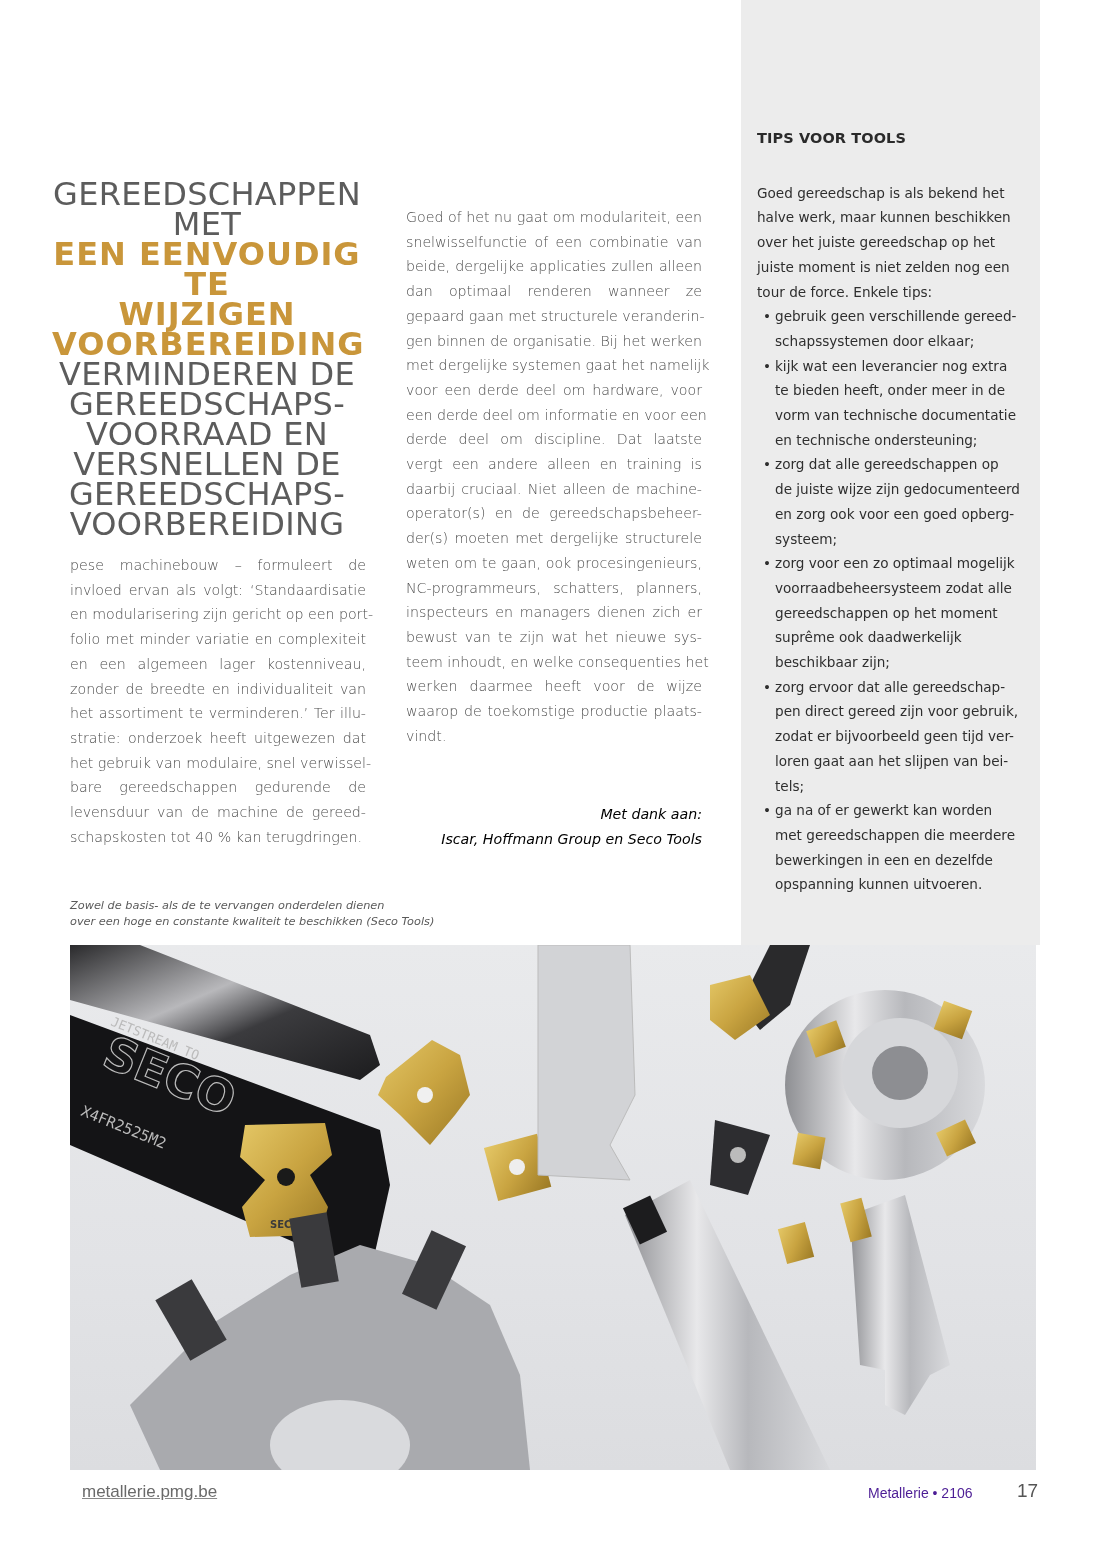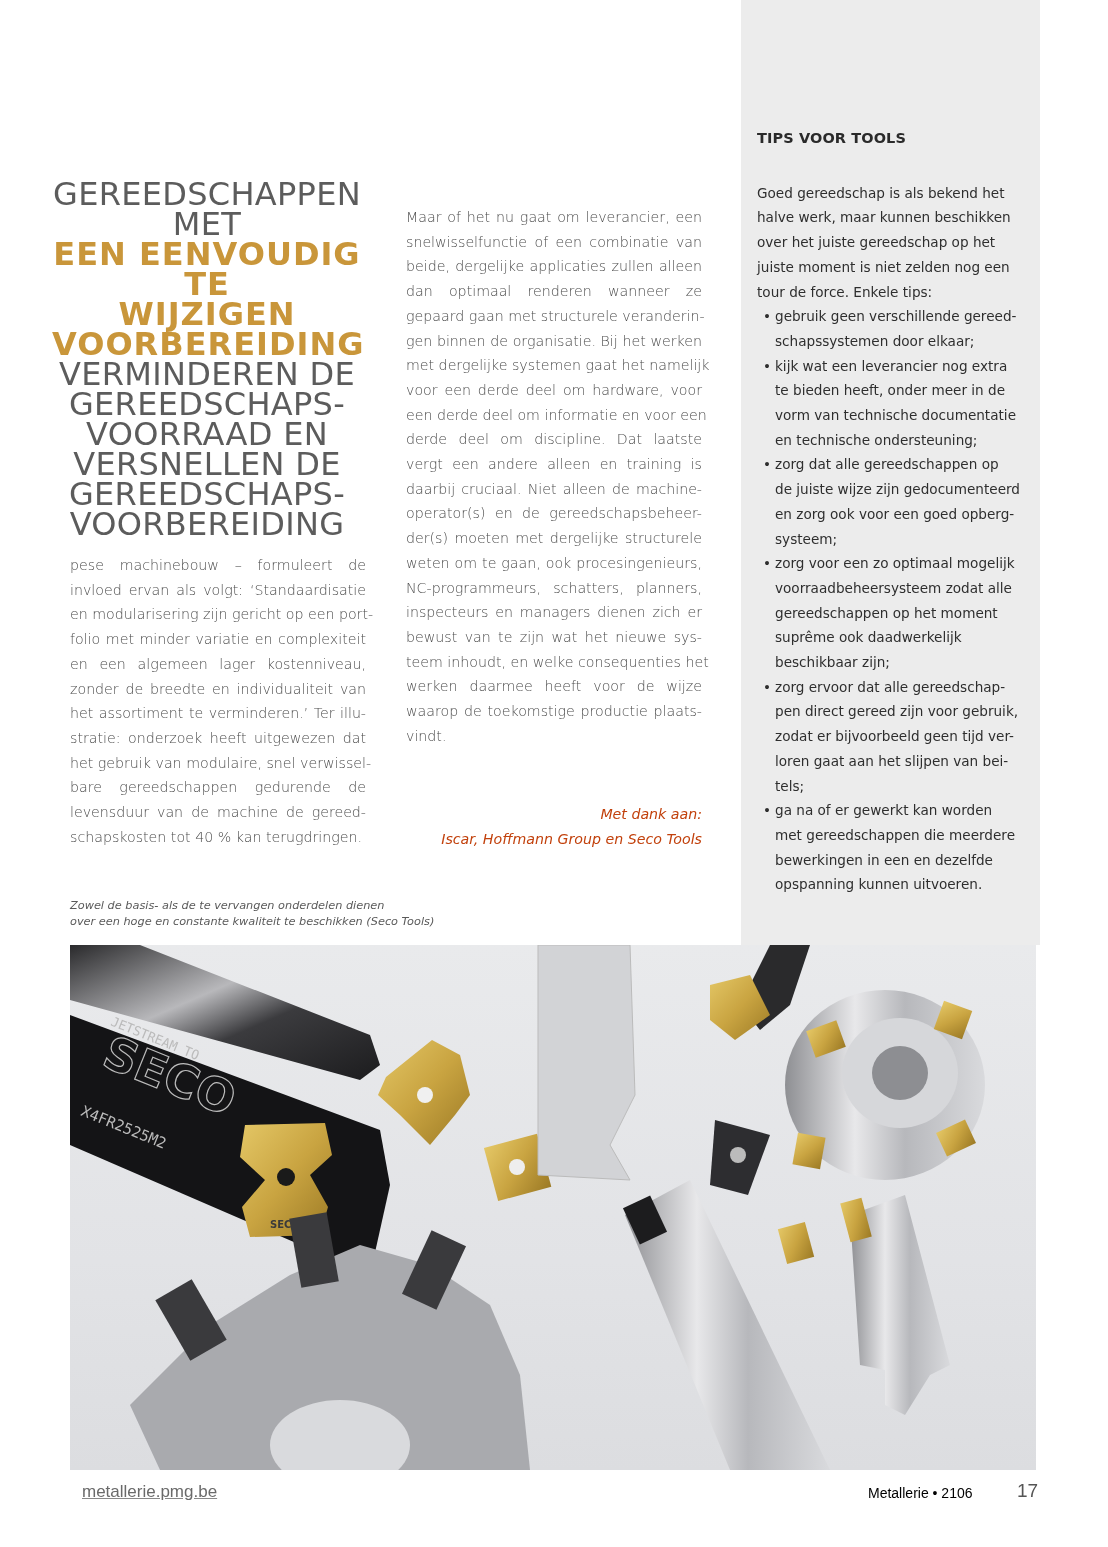--- a/index.html
+++ b/index.html
@@ -15,42 +15,42 @@
     .headline span { display: block; }
 
     .col { position: absolute; font-family: "DejaVu Sans", sans-serif; font-size: 14.2px; line-height: 24.7px;
            color: #4d4d4d; text-align: justify; font-weight: 300; }
     .col-left { left: 70px; top: 553px; width: 296px; }
     .col-mid { left: 406px; top: 205px; width: 296px; }
     .col .line { display: block; text-align: justify; text-align-last: justify; white-space: nowrap; }
     .col .line.last { text-align-last: left; }
 
     .thanks { position: absolute; left: 406px; top: 802px; width: 296px; text-align: right;
-              font-style: italic; font-size: 14.2px; line-height: 24.7px; color: #c2410c; }
+              font-style: italic; font-size: 14.2px; line-height: 24.7px; color: #000000; }
     .thanks span { display: block; }
 
     .tips { position: absolute; left: 757px; top: 126px; width: 270px; font-family: "DejaVu Sans", sans-serif;
             color: #2e2e2e; font-size: 13.6px; line-height: 24.7px; }
     .tips-title { font-weight: bold; font-size: 14.5px; letter-spacing: 0.1px; margin: 0 0 30px 0; color: #2a2a2a; }
     .tips-intro span { display: block; white-space: nowrap; }
     .tips ul { list-style: none; margin: 0; padding: 0; }
     .tips li { position: relative; padding-left: 18px; }
     .tips li .bullet { position: absolute; left: 6px; top: 0; }
     .tips li span.l { display: block; white-space: nowrap; }
 
     .caption { position: absolute; left: 70px; top: 898px; font-style: italic; font-size: 11.3px; line-height: 16px; color: #5a5a5a; }
     .caption span { display: block; white-space: nowrap; }
 
     .photo { position: absolute; left: 70px; top: 945px; width: 966px; height: 525px; overflow: hidden;
              background: linear-gradient(180deg, #e9eaec 0%, #e2e3e6 60%, #dcdde0 100%); }
 
     .footer-site { position: absolute; left: 82px; top: 1482px; font-family: "Liberation Sans", sans-serif;
                    font-size: 17px; color: #6a6a6a; text-decoration: underline; text-decoration-color: #888; }
     .footer-mag { position: absolute; left: 868px; top: 1485px; font-family: "Liberation Sans", sans-serif;
-                  font-size: 14px; color: #000000; }
+                  font-size: 14px; color: #4c1d95; }
     .footer-page { position: absolute; left: 1017px; top: 1480px; font-family: "Liberation Sans", sans-serif;
                    font-size: 19px; color: #555; }
   </style>
 </head>
 <body>
 
 <div class="sidebar-box"></div>
 
 <h1 class="headline">
   <span>GEREEDSCHAPPEN MET</span>
@@ -74,21 +74,21 @@
     <span class="line">zonder de breedte en individualiteit van</span>
     <span class="line">het assortiment te verminderen.’ Ter illu-</span>
     <span class="line">stratie: onderzoek heeft uitgewezen dat</span>
     <span class="line">het gebruik van modulaire, snel verwissel-</span>
     <span class="line">bare gereedschappen gedurende de</span>
     <span class="line">levensduur van de machine de gereed-</span>
     <span class="line last">schapskosten tot 40 % kan terugdringen.</span>
   </div>
 
 <div class="col col-mid" id="col-mid">
-    <span class="line">Maar of het nu gaat om leverancier, een</span>
+    <span class="line">Goed of het nu gaat om modulariteit, een</span>
     <span class="line">snelwisselfunctie of een combinatie van</span>
     <span class="line">beide, dergelijke applicaties zullen alleen</span>
     <span class="line">dan optimaal renderen wanneer ze</span>
     <span class="line">gepaard gaan met structurele veranderin-</span>
     <span class="line">gen binnen de organisatie. Bij het werken</span>
     <span class="line">met dergelijke systemen gaat het namelijk</span>
     <span class="line">voor een derde deel om hardware, voor</span>
     <span class="line">een derde deel om informatie en voor een</span>
     <span class="line">derde deel om discipline. Dat laatste</span>
     <span class="line">vergt een andere alleen en training is</span>

